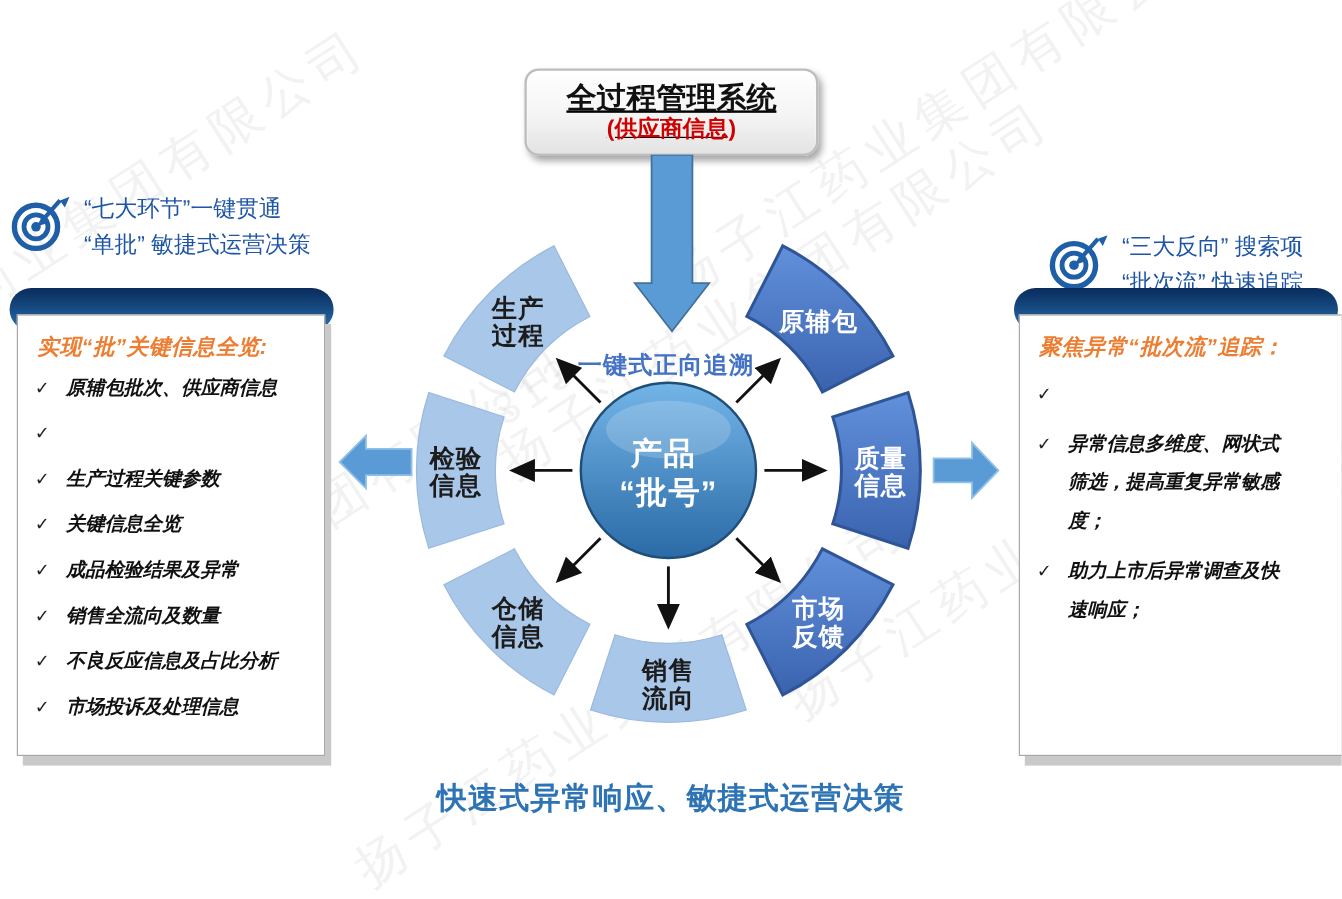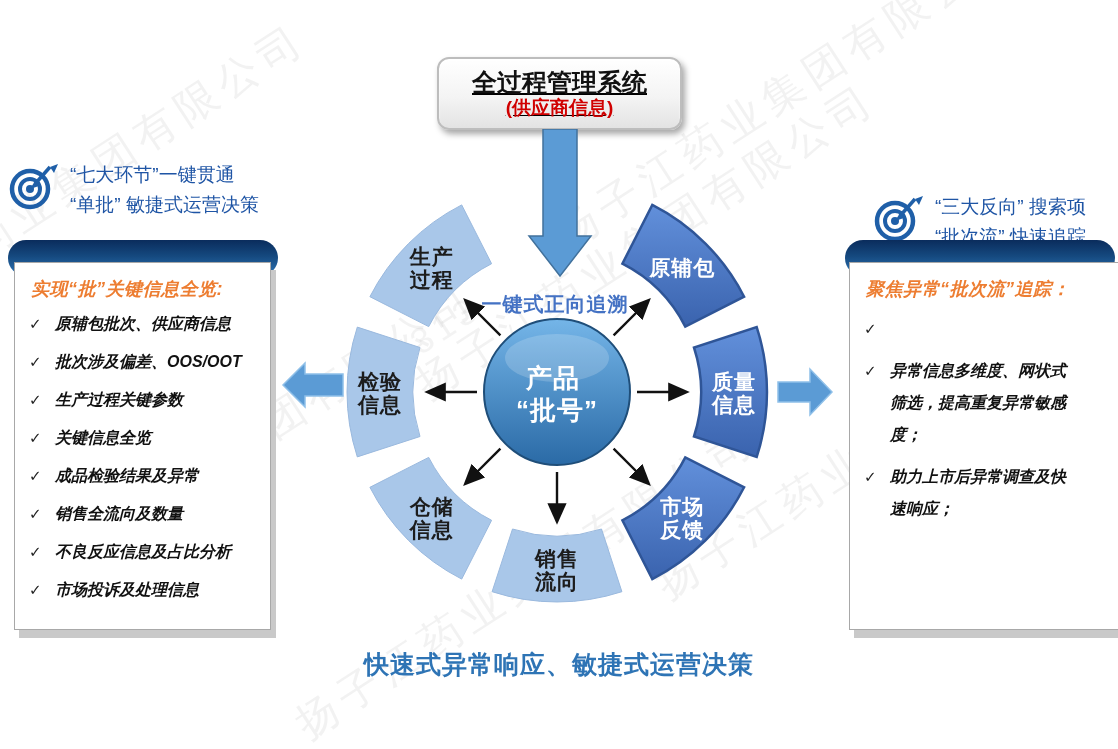--- a/index.html
+++ b/index.html
@@ -118,21 +118,20 @@
 <div class="cap cap-left"></div>
 <div class="panel panel-left">
   <div class="panel-title">实现“批”关键信息全览:</div>
   <div id="left-list">
       <div class="chk-row">
         <span class="chk">✓</span>
         <span class="itxt">原辅包批次、供应商信息</span>
       </div>
       <div class="chk-row">
         <span class="chk">✓</span>
-        <span class="itxt">批次涉及偏差、OOS/OOT</span>
       </div>
       <div class="chk-row">
         <span class="chk">✓</span>
         <span class="itxt">生产过程关键参数</span>
       </div>
       <div class="chk-row">
         <span class="chk">✓</span>
         <span class="itxt">关键信息全览</span>
       </div>
       <div class="chk-row">

